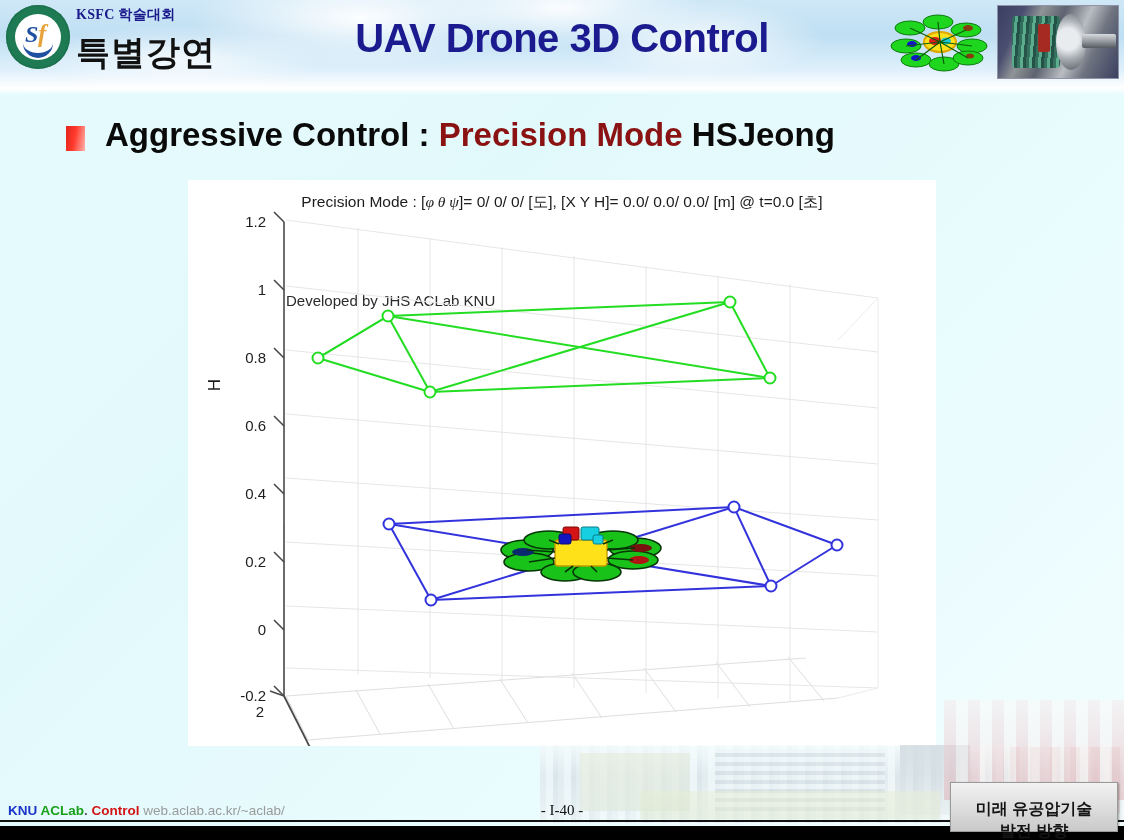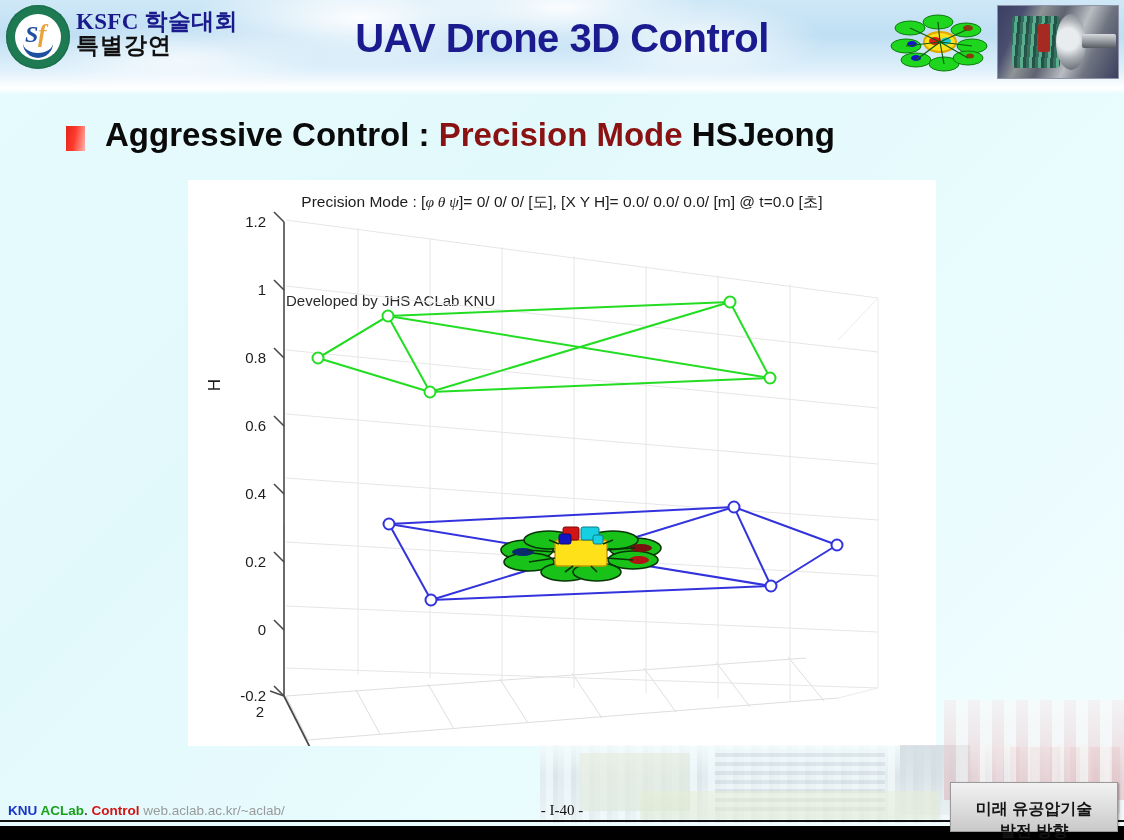--- a/index.html
+++ b/index.html
@@ -51,25 +51,25 @@
     font-family:"Liberation Serif", serif;font-style:italic;
   }
   .logo-smile{
     position:absolute;left:8px;top:24px;width:30px;height:15px;
     border-bottom:5px solid #1f4fa0;border-radius:0 0 22px 22px;
   }
 
   .hdr-kor1{
     position:absolute;left:76px;top:6px;
     font-family:"Liberation Serif", serif;
-    font-size:23px;font-weight:bold;color:#1a1a8c;letter-spacing:.3px;
+    font-size:14px;font-weight:bold;color:#1a1a8c;letter-spacing:.3px;
   }
   .hdr-kor2{
     position:absolute;left:76px;top:30px;
-    font-size:23px;font-weight:bold;color:#111111;letter-spacing:1px;
+    font-size:34px;font-weight:bold;color:#111111;letter-spacing:1px;
   }
   .hdr-title{
     position:absolute;left:0;top:16px;width:1124px;text-align:center;
     font-size:40px;font-weight:bold;color:#1b1b8f;letter-spacing:-.5px;
   }
 
   
   .drone-logo{position:absolute;right:130px;top:12px;width:108px;height:62px;}
   .motor-pic{
     position:absolute;right:5px;top:5px;width:120px;height:72px;

